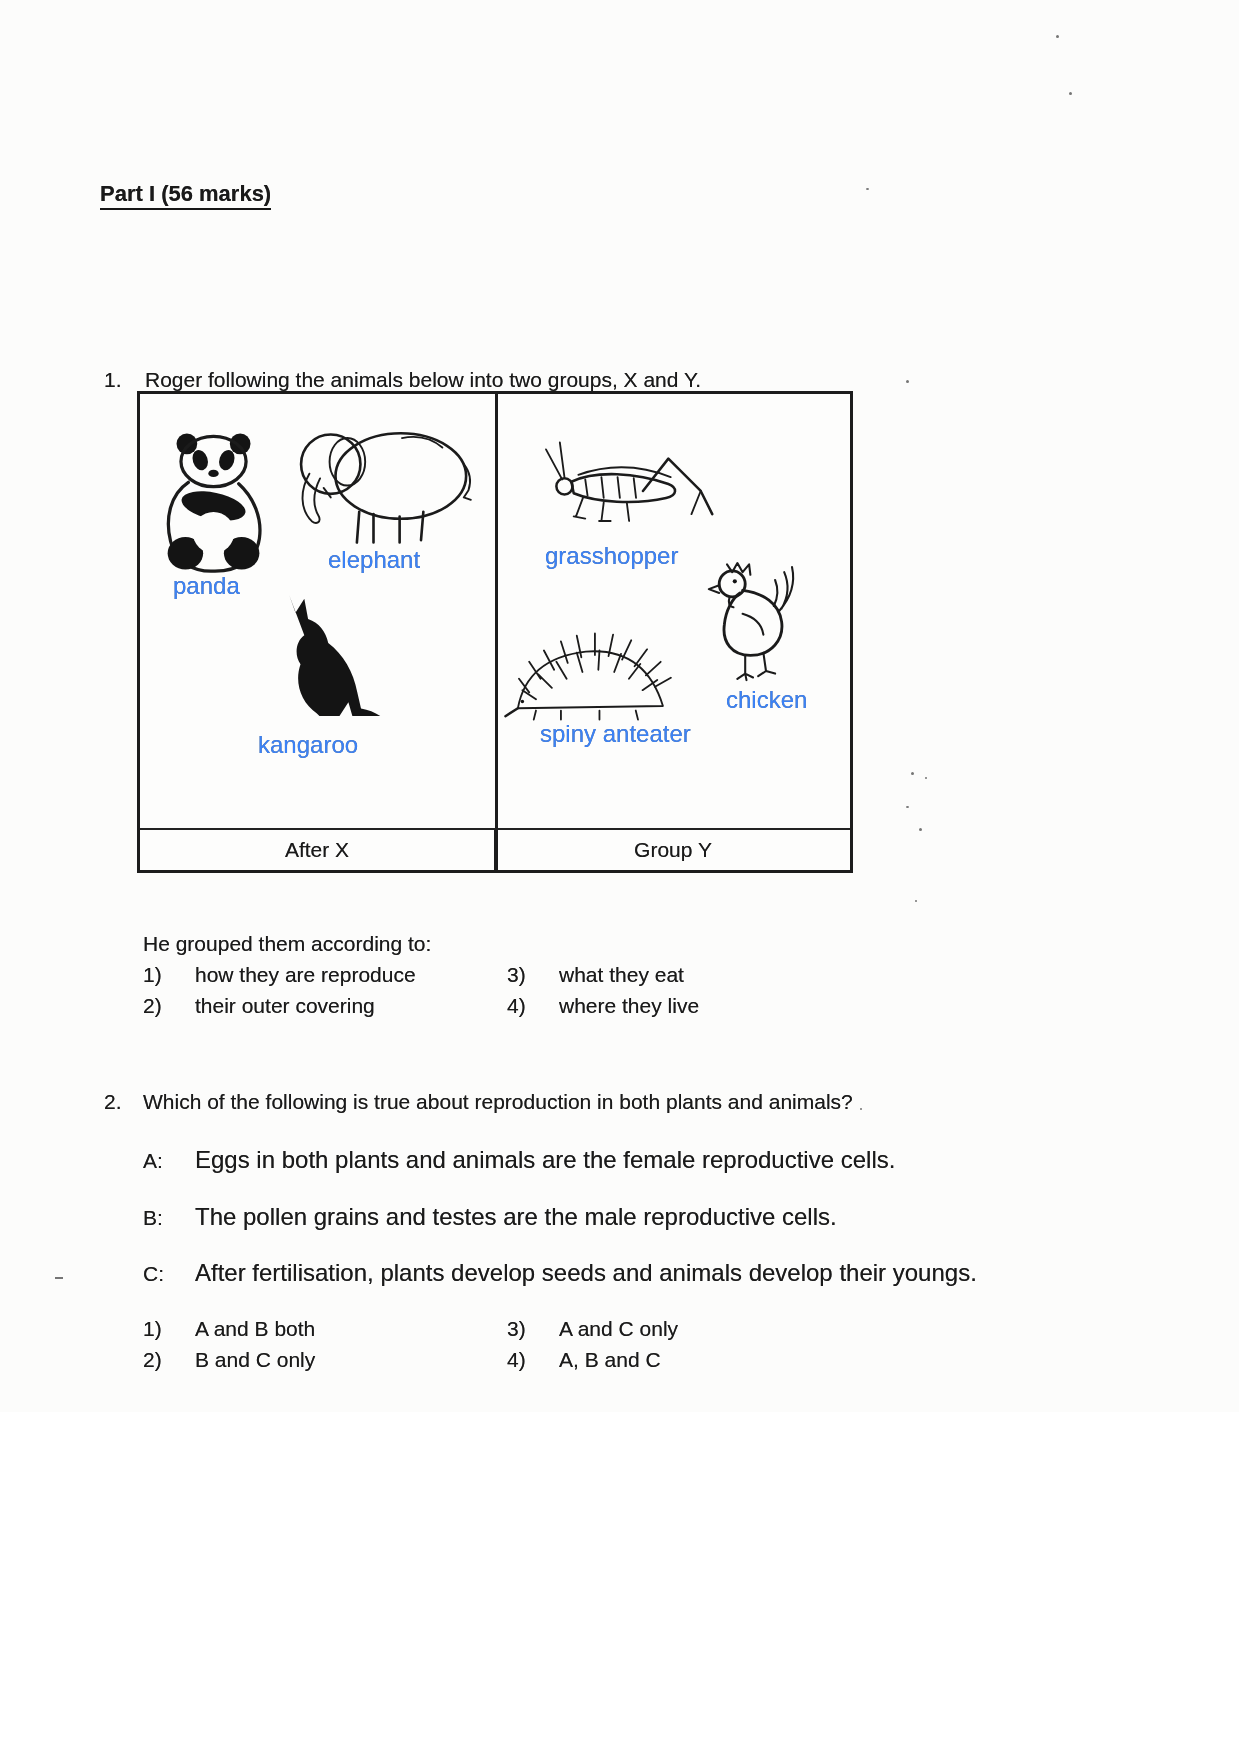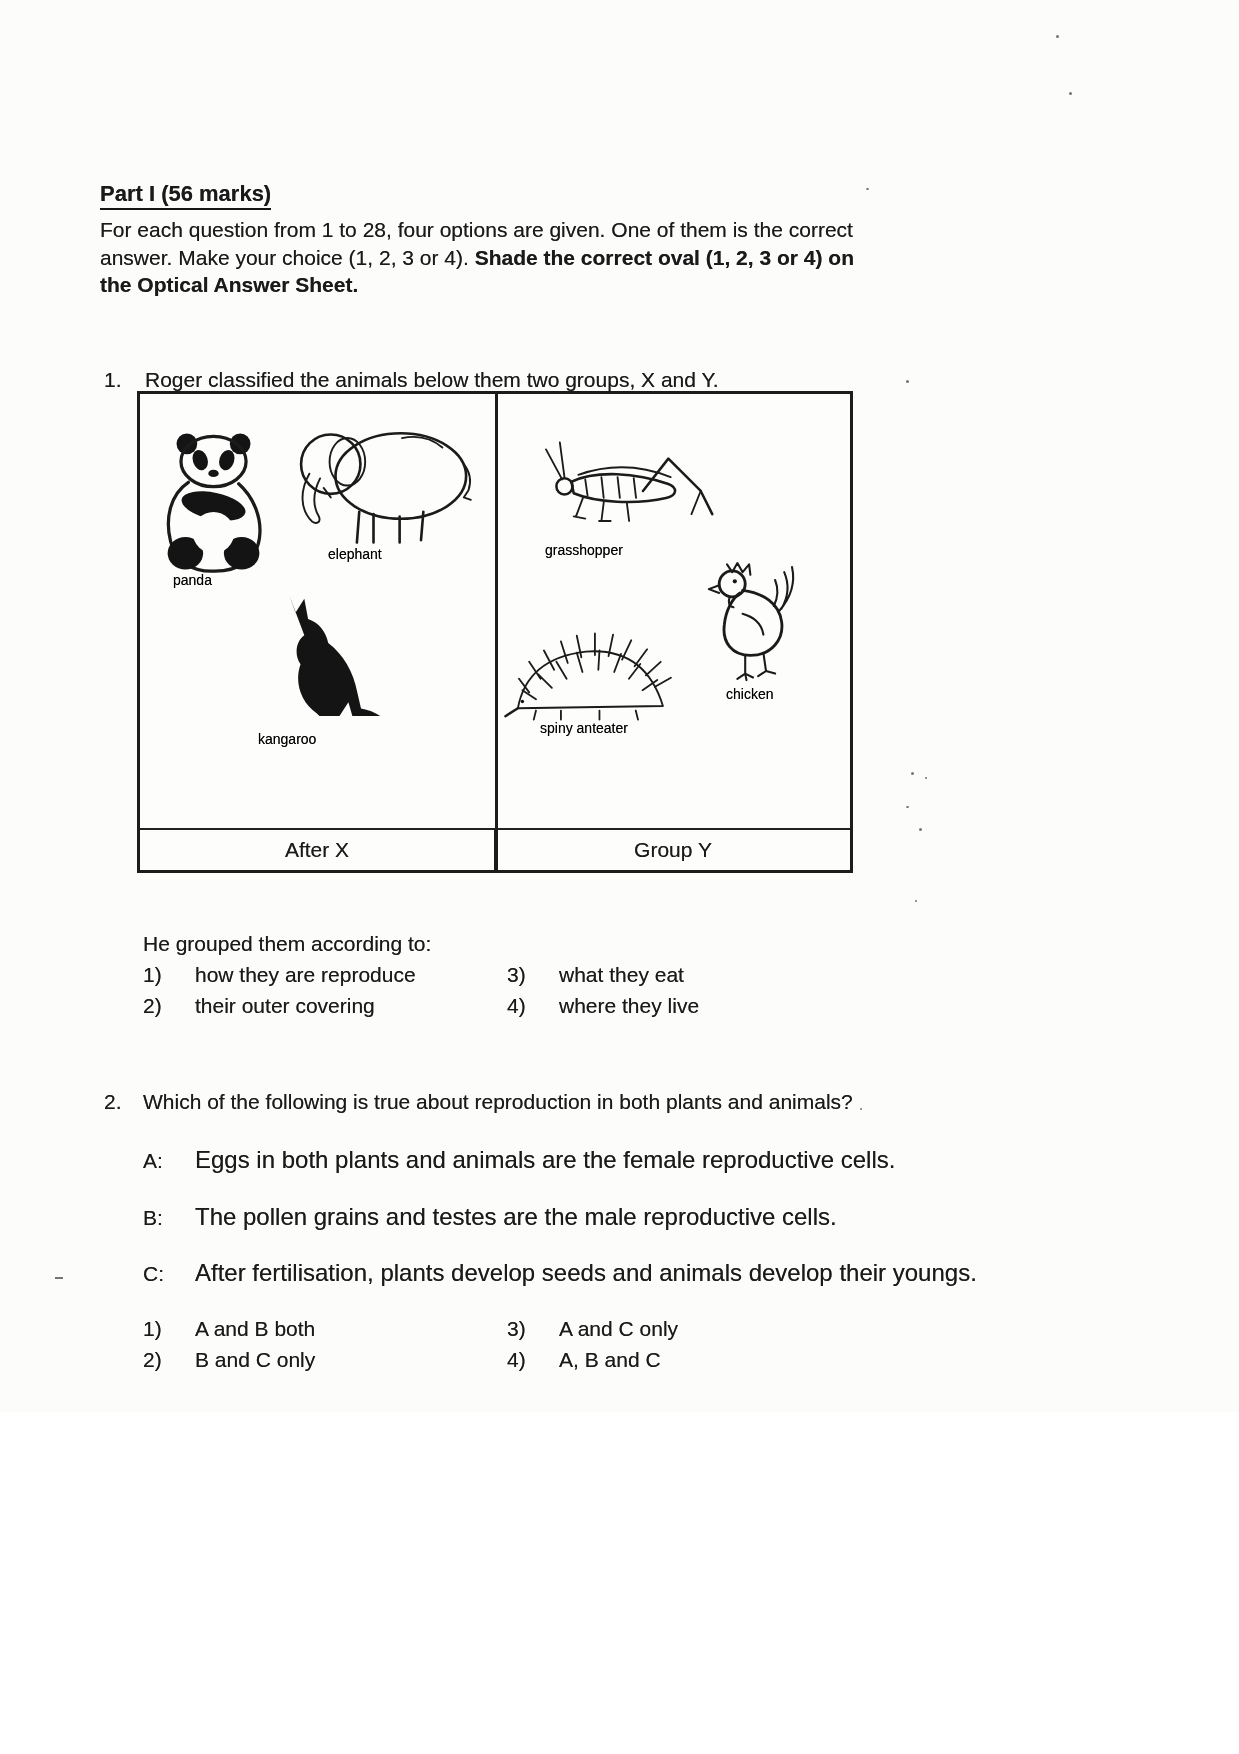--- a/index.html
+++ b/index.html
@@ -33,21 +33,21 @@
   }
   .group-row{
     position:absolute;left:0;right:0;bottom:0;height:40px;
     border-top:2px solid #222;
     display:flex;
   }
   .group-cell{
     flex:1;display:flex;align-items:center;justify-content:center;
     font-size:21px;
   }
-  .animal-label{font-size:14px;color:#000000;text-align:center;}
+  .animal-label{font-size:24px;color:#3b82f6;text-align:center;}
   .animal-fig svg{display:block;}
   .stroke{fill:none;stroke:#1b1b1b;stroke-width:2.2;stroke-linecap:round;stroke-linejoin:round;}
   .thin{stroke-width:1.6;}
   .fillink{fill:#141414;stroke:none;}
   .options-grid{
     display:grid;
     grid-template-columns:52px 312px 52px auto;
     row-gap:7px;
     font-size:21px;
   }
@@ -63,28 +63,23 @@
 </style>
 </head>
 <body>
 
 <div class="page">
 
   <div class="abs" style="left:100px;top:181px;">
     <span class="section-title">Part I (56 marks)</span>
   </div>
 
-  <div class="abs instructions" style="left:100px;top:216px;">
-    <span>For each question from 1 to 28, four options are given. One of them is the correct</span><br>
-    <span>answer. Make your choice (1, 2, 3 or 4). </span><b>Shade the correct oval (1, 2, 3 or 4) on</b><br>
-    <b>the Optical Answer Sheet.</b>
-  </div>
 
   <div class="abs qnum" style="left:104px;top:368px;">1.</div>
-  <div class="abs qtext" style="left:145px;top:368px;">Roger classified the animals below them two groups, X and Y.</div>
+  <div class="abs qtext" style="left:145px;top:368px;">Roger following the animals below into two groups, X and Y.</div>
 
   <div class="abs animal-table" style="left:137px;top:391px;">
 
     <div class="abs animal-fig" style="left:15px;top:35px;">
       <svg width="120" height="148" viewBox="0 0 80 100">
         <circle cx="21" cy="10" r="7" class="fillink"></circle>
         <circle cx="57" cy="10" r="7" class="fillink"></circle>
         <ellipse cx="39" cy="22" rx="22" ry="17" class="stroke" fill="#fdfdfc"></ellipse>
         <ellipse cx="30" cy="21" rx="5" ry="7" transform="rotate(-18 30 21)" class="fillink"></ellipse>
         <ellipse cx="48" cy="21" rx="5" ry="7" transform="rotate(18 48 21)" class="fillink"></ellipse>

